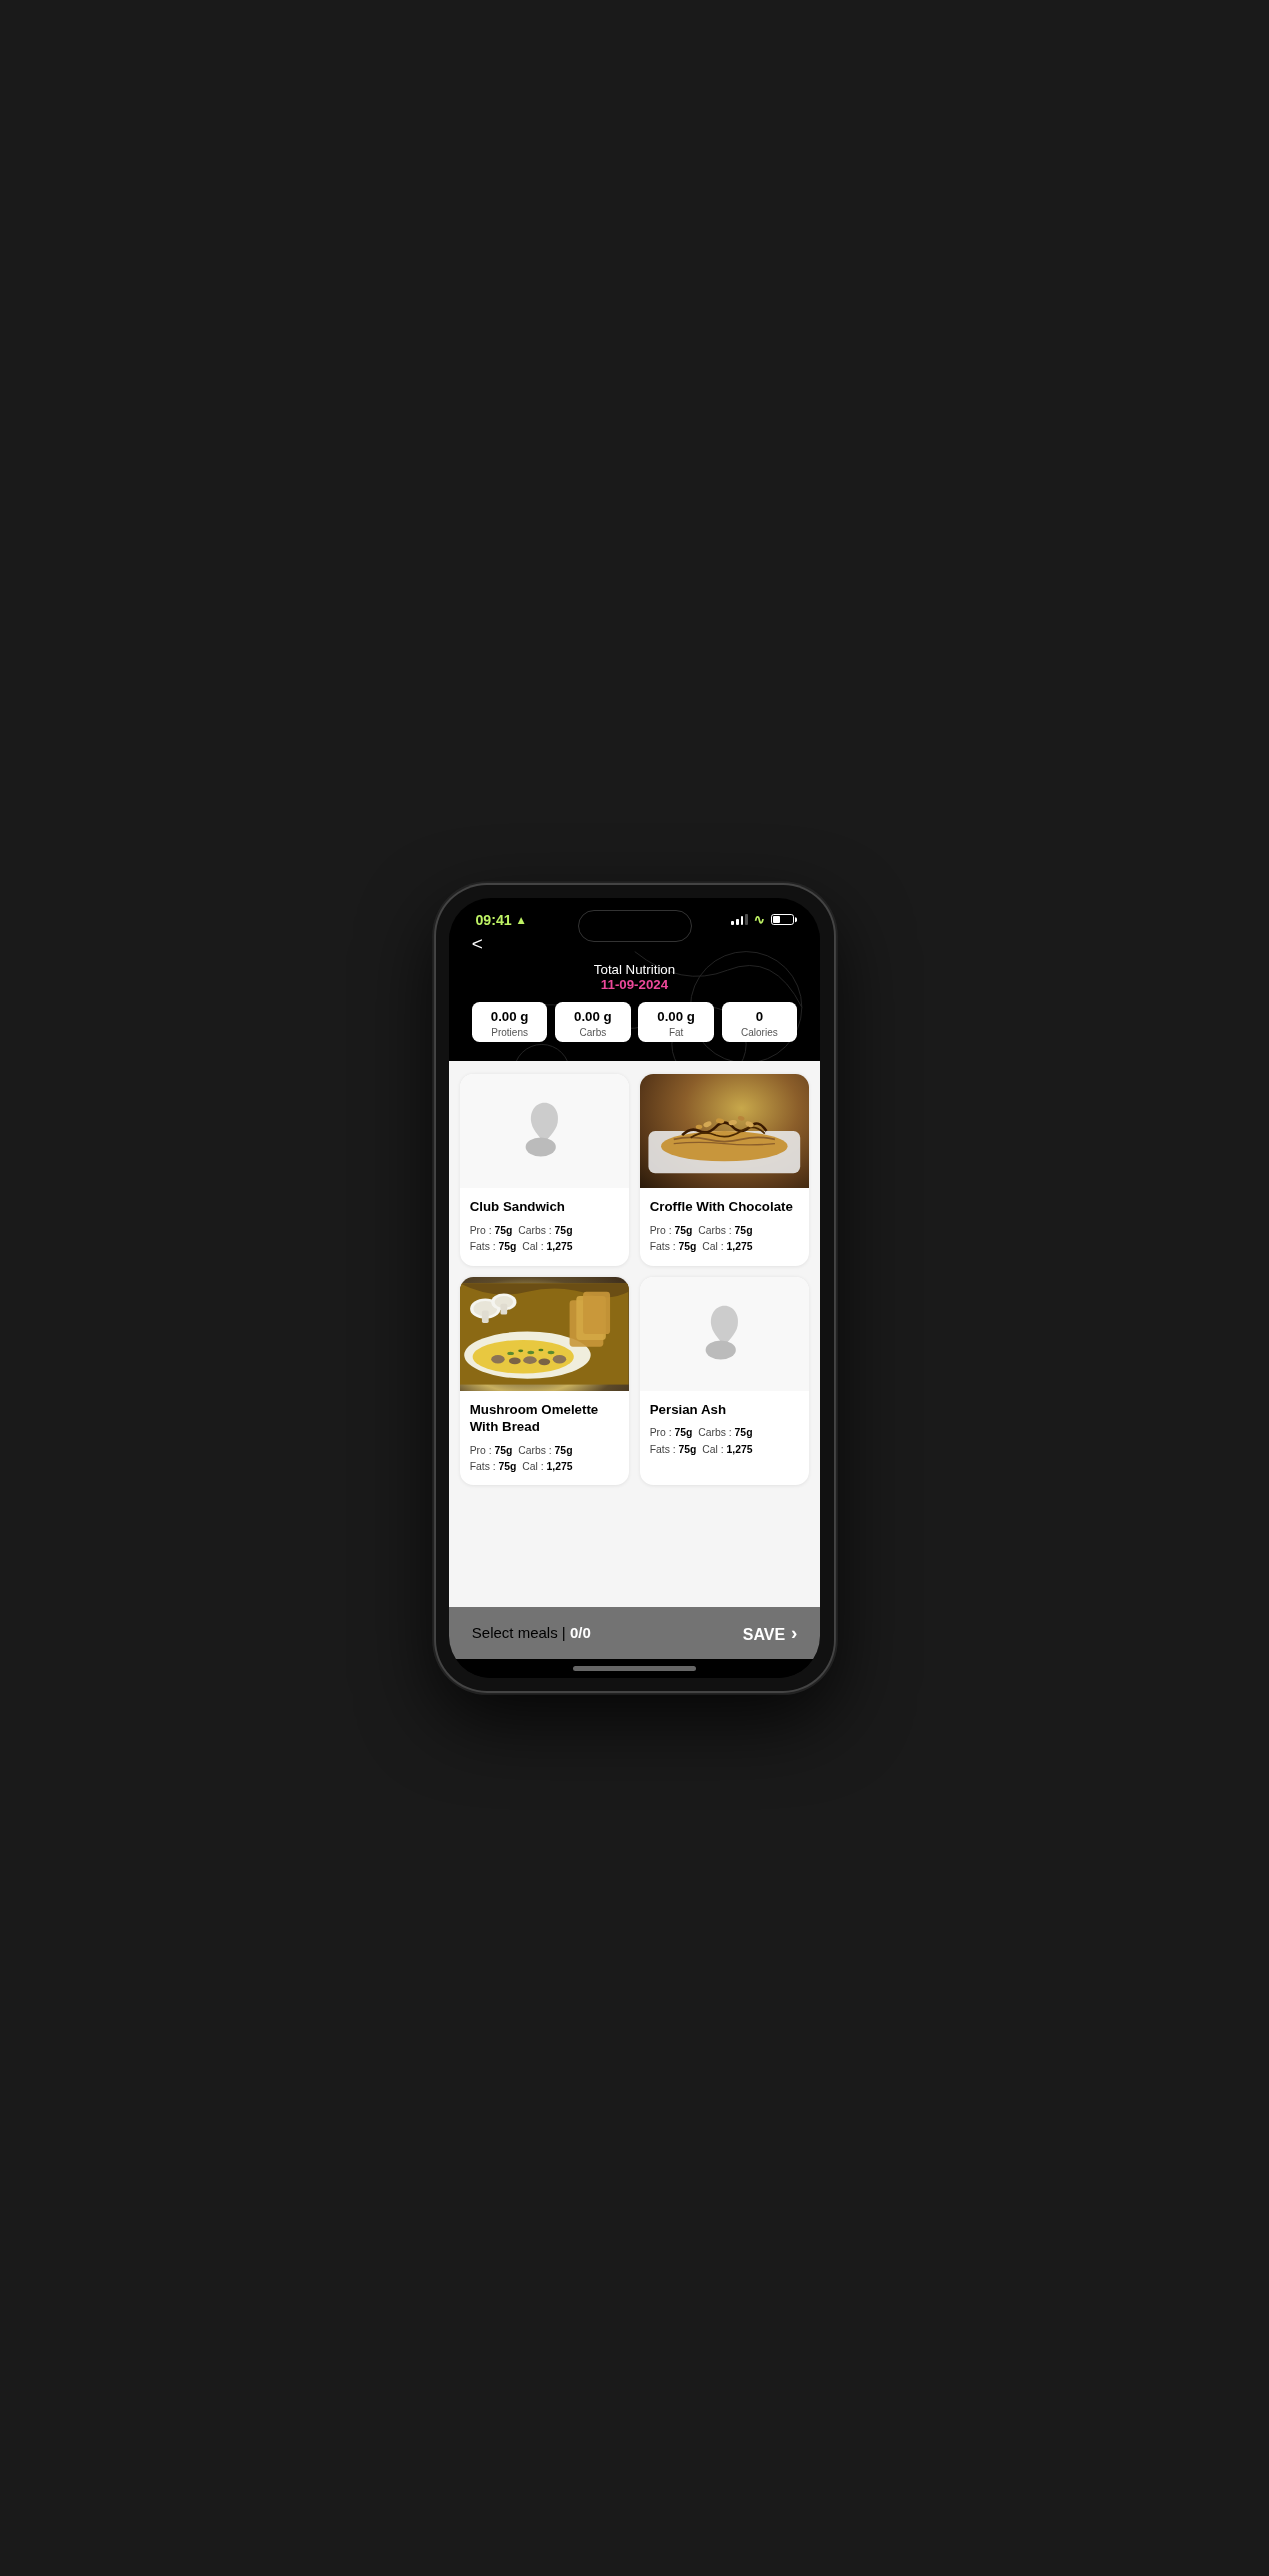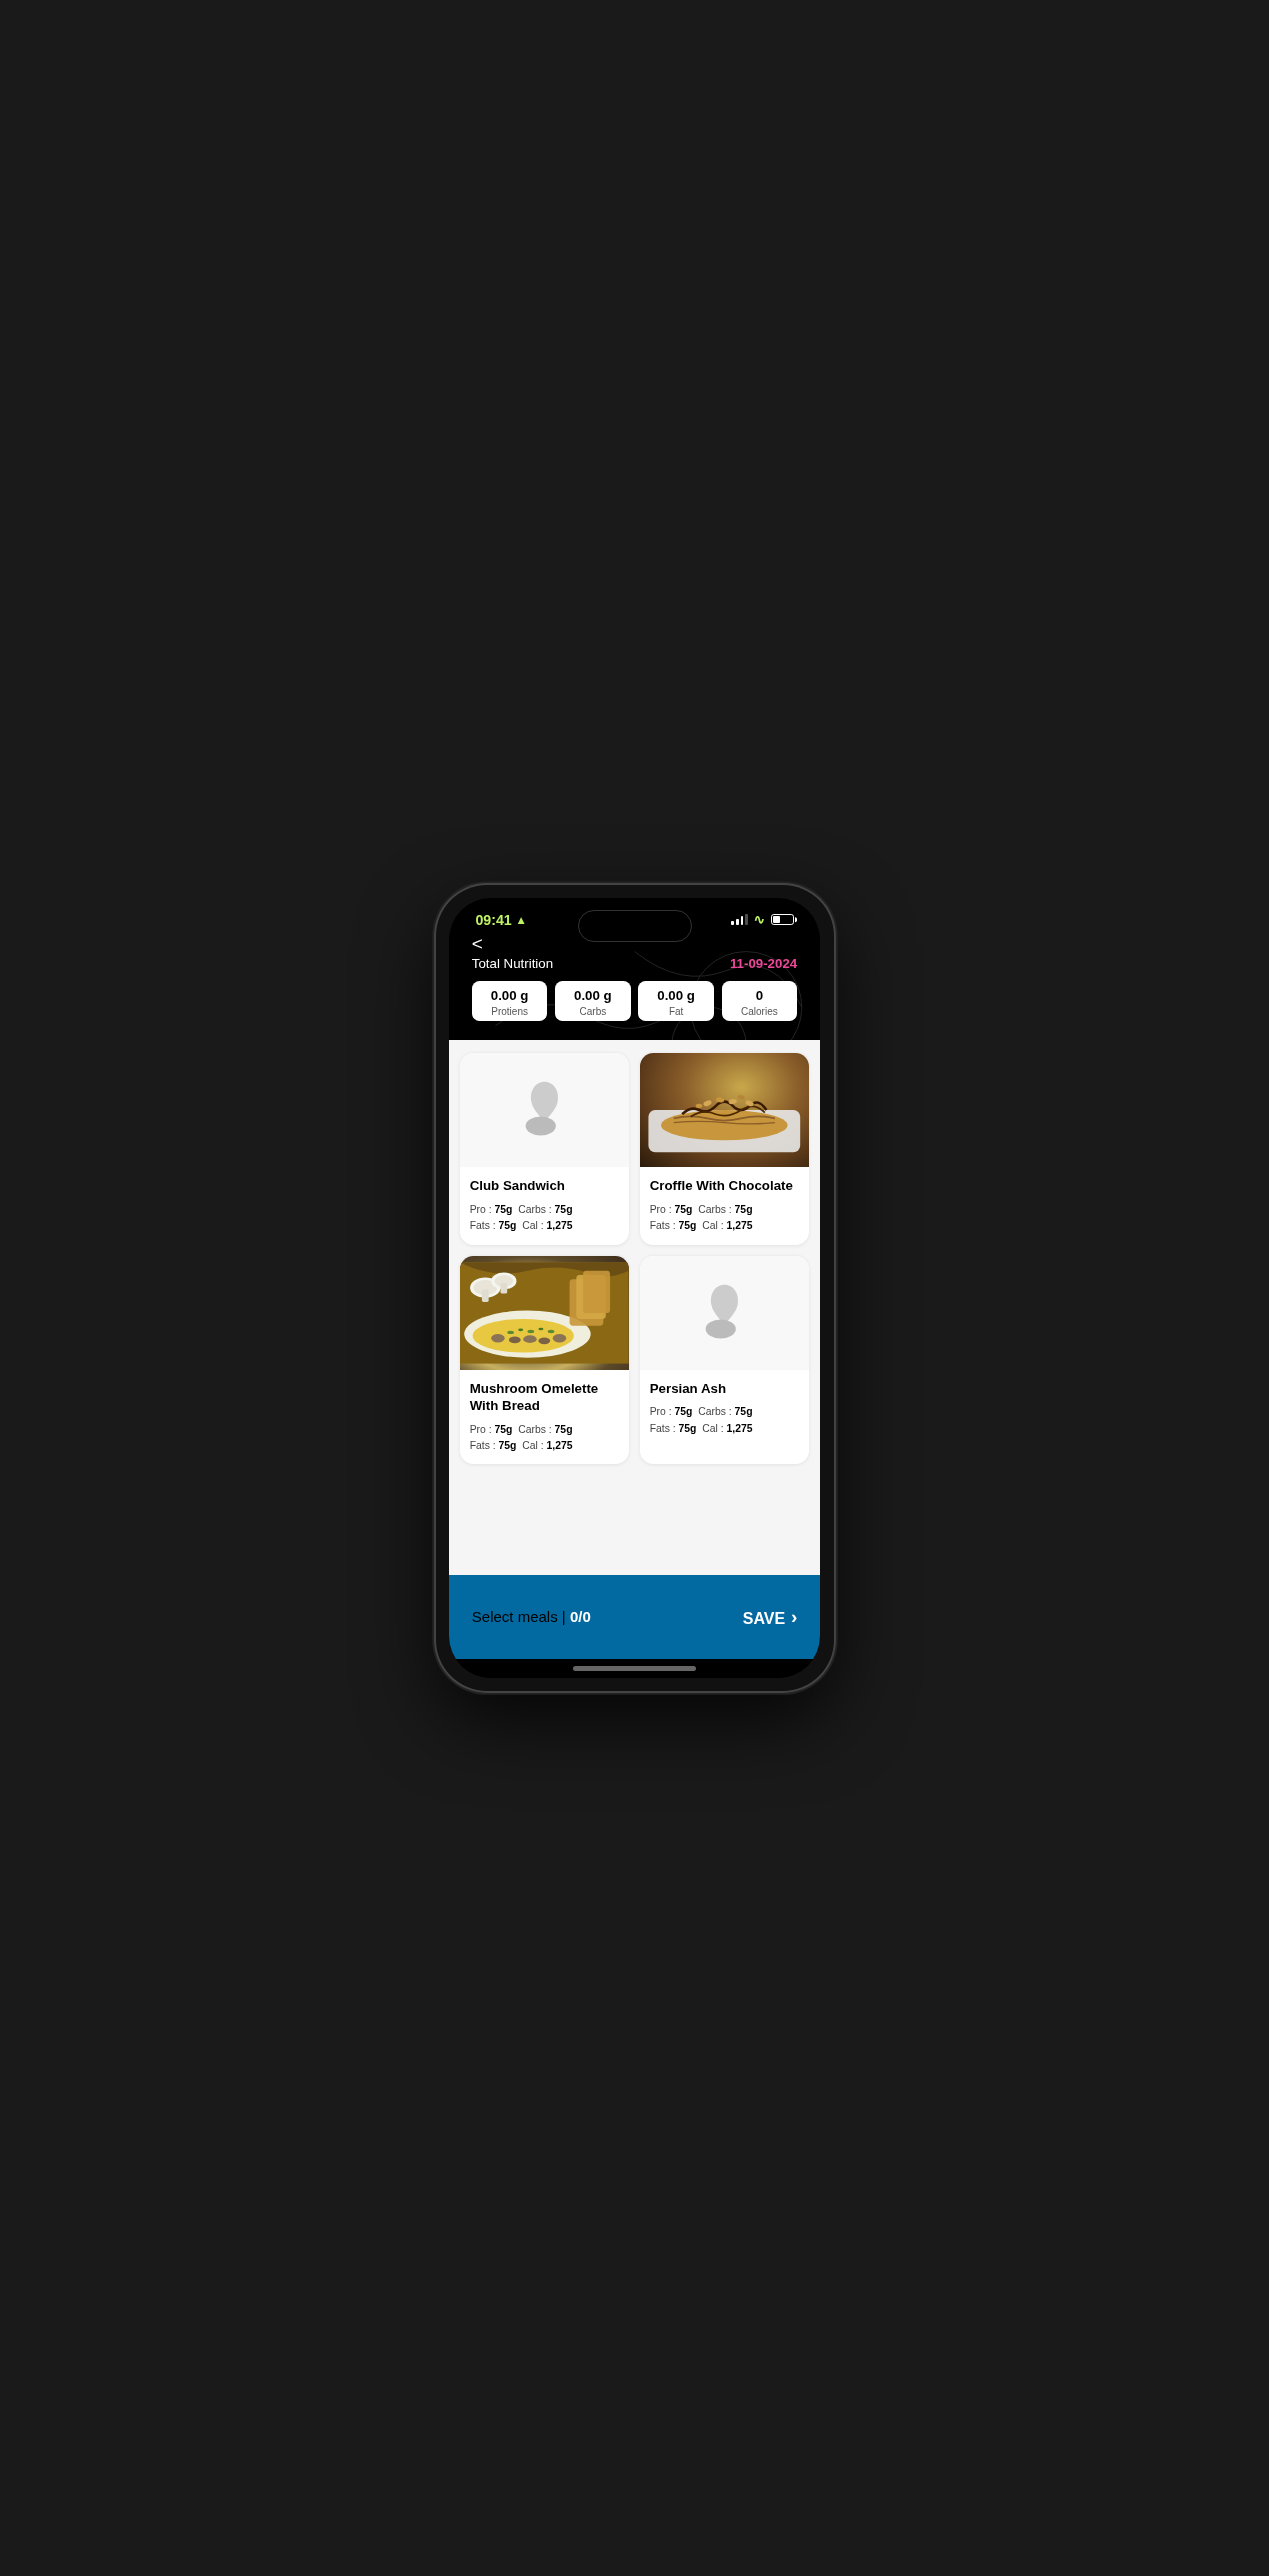--- a/index.html
+++ b/index.html
@@ -158,23 +158,25 @@
 
     .header-title {
       color: white;
       font-size: 25px;
       font-weight: 700;
     }
 
     .nutrition-row {
       display: flex;
       justify-content: space-between;
-      margin-top: 1px;
+      align-items: center;
+      margin-top: 7px;
       position: relative;
       z-index: 2;
+      flex-direction: column;
     }
 
     .nutrition-label {
       color: white;
       font-size: 13.3px;
       font-weight: 500;
     }
 
     .nutrition-date {
       color: #ec4899;
@@ -320,25 +322,25 @@
       line-height: 1.6;
     }
 
     .card-macros span {
       font-weight: 700;
       color: #000;
     }
 
     
     .bottom-bar {
-      background: #0369a1;
+      background: #737373;
       display: flex;
       align-items: center;
       justify-content: space-between;
-      padding: 31px 23px;
+      padding: 15px 23px;
       margin-top: auto;
     }
 
     .save-btn {
       color: white;
       font-size: 16px;
       font-weight: 700;
       display: flex;
       align-items: flex-end;
       gap: 5.7px;

